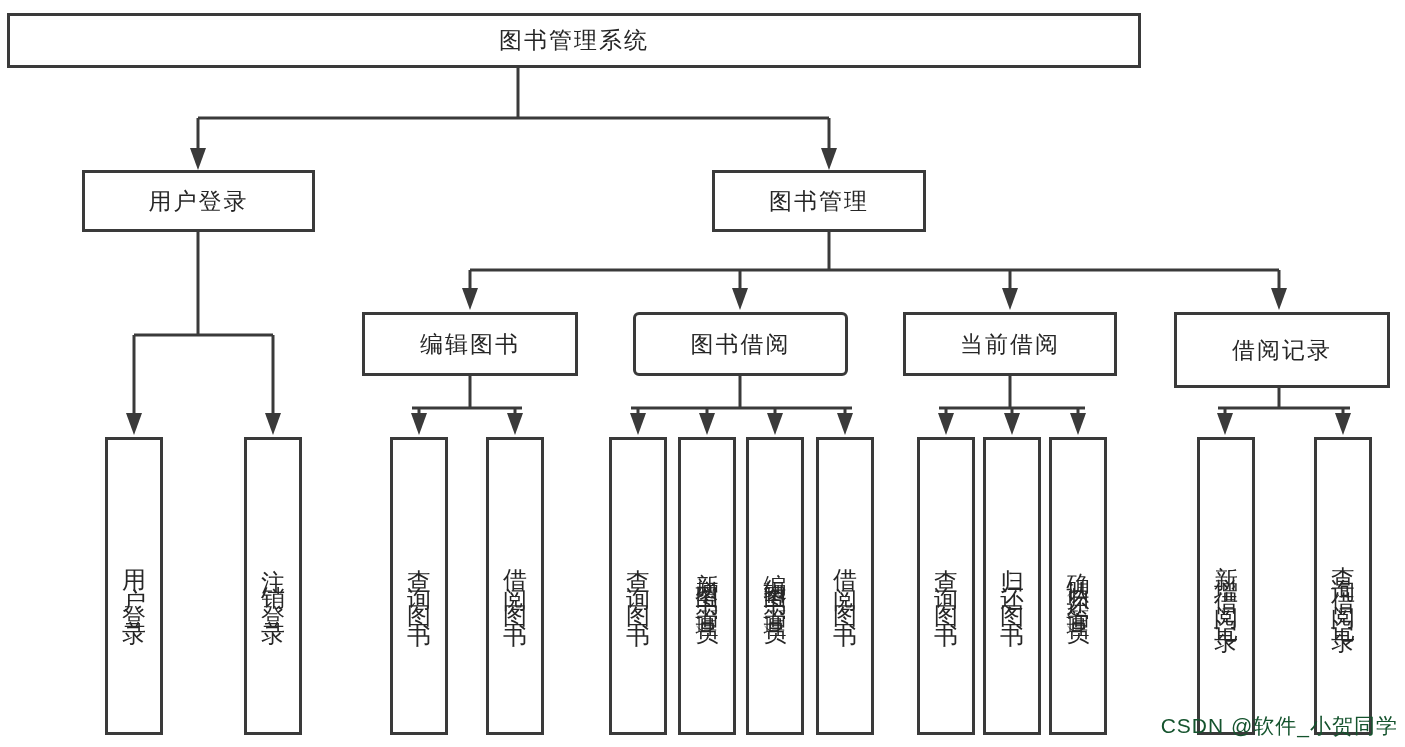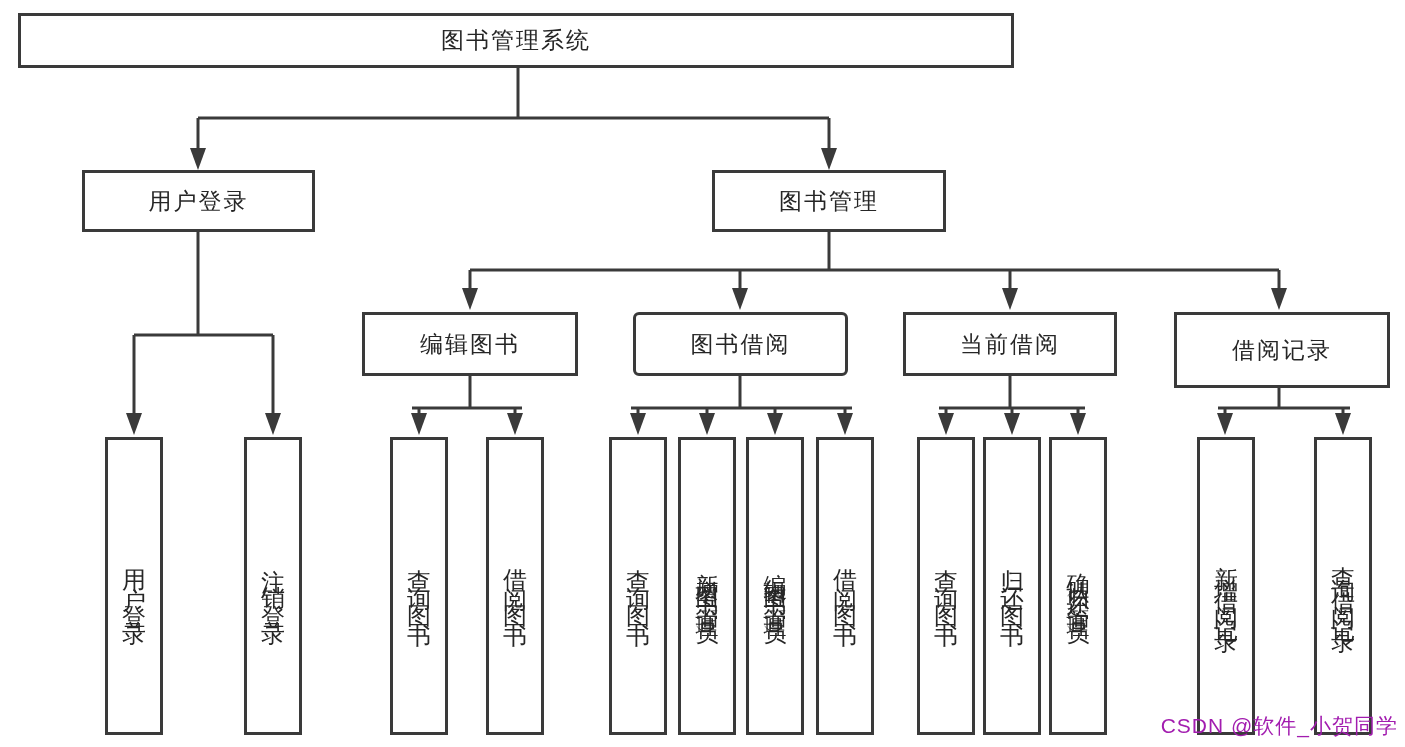--- a/index.html
+++ b/index.html
@@ -16,21 +16,21 @@
   .hlabel{
     font-size:23px;color:#262626;letter-spacing:2px;white-space:nowrap;
   }
   .vlabel{
     writing-mode:vertical-rl;font-size:24px;color:#262626;line-height:1;
     letter-spacing:18px;white-space:nowrap;
   }
   .v6{letter-spacing:13px;}
   .v9{letter-spacing:7px;font-size:23px;}
   .watermark{
-    position:absolute;right:7px;top:712px;font-size:21px;color:#a21caf;
+    position:absolute;right:7px;top:712px;font-size:21px;color:#14532d;
     letter-spacing:1px;white-space:nowrap;z-index:5;
   }
 </style>
 </head>
 <body>
 
 <div id="stage">
 
   <svg class="connectors" width="1405" height="747" viewBox="0 0 1405 747">
     <g stroke="#3a3a3a" stroke-width="3" fill="none">
@@ -91,28 +91,28 @@
       <polygon points="767,413 783,413 775,435"></polygon>
       <polygon points="837,413 853,413 845,435"></polygon>
       <polygon points="938,413 954,413 946,435"></polygon>
       <polygon points="1004,413 1020,413 1012,435"></polygon>
       <polygon points="1070,413 1086,413 1078,435"></polygon>
       <polygon points="1217,413 1233,413 1225,435"></polygon>
       <polygon points="1335,413 1351,413 1343,435"></polygon>
     </g>
   </svg>
 
-  <div class="box" style="left:18px;top:13px;width:996px;height:55px;">
+  <div class="box" style="left:7px;top:13px;width:1134px;height:55px;">
     <span class="hlabel">图书管理系统</span>
   </div>
 
   <div class="box" style="left:82px;top:170px;width:233px;height:62px;">
     <span class="hlabel">用户登录</span>
   </div>
-  <div class="box" style="left:712px;top:170px;width:234px;height:62px;">
+  <div class="box" style="left:712px;top:170px;width:214px;height:62px;">
     <span class="hlabel">图书管理</span>
   </div>
 
   <div class="box" style="left:362px;top:312px;width:216px;height:64px;">
     <span class="hlabel">编辑图书</span>
   </div>
   <div class="box" style="left:633px;top:312px;width:215px;height:64px;border-radius:6px;">
     <span class="hlabel">图书借阅</span>
   </div>
   <div class="box" style="left:903px;top:312px;width:214px;height:64px;">

